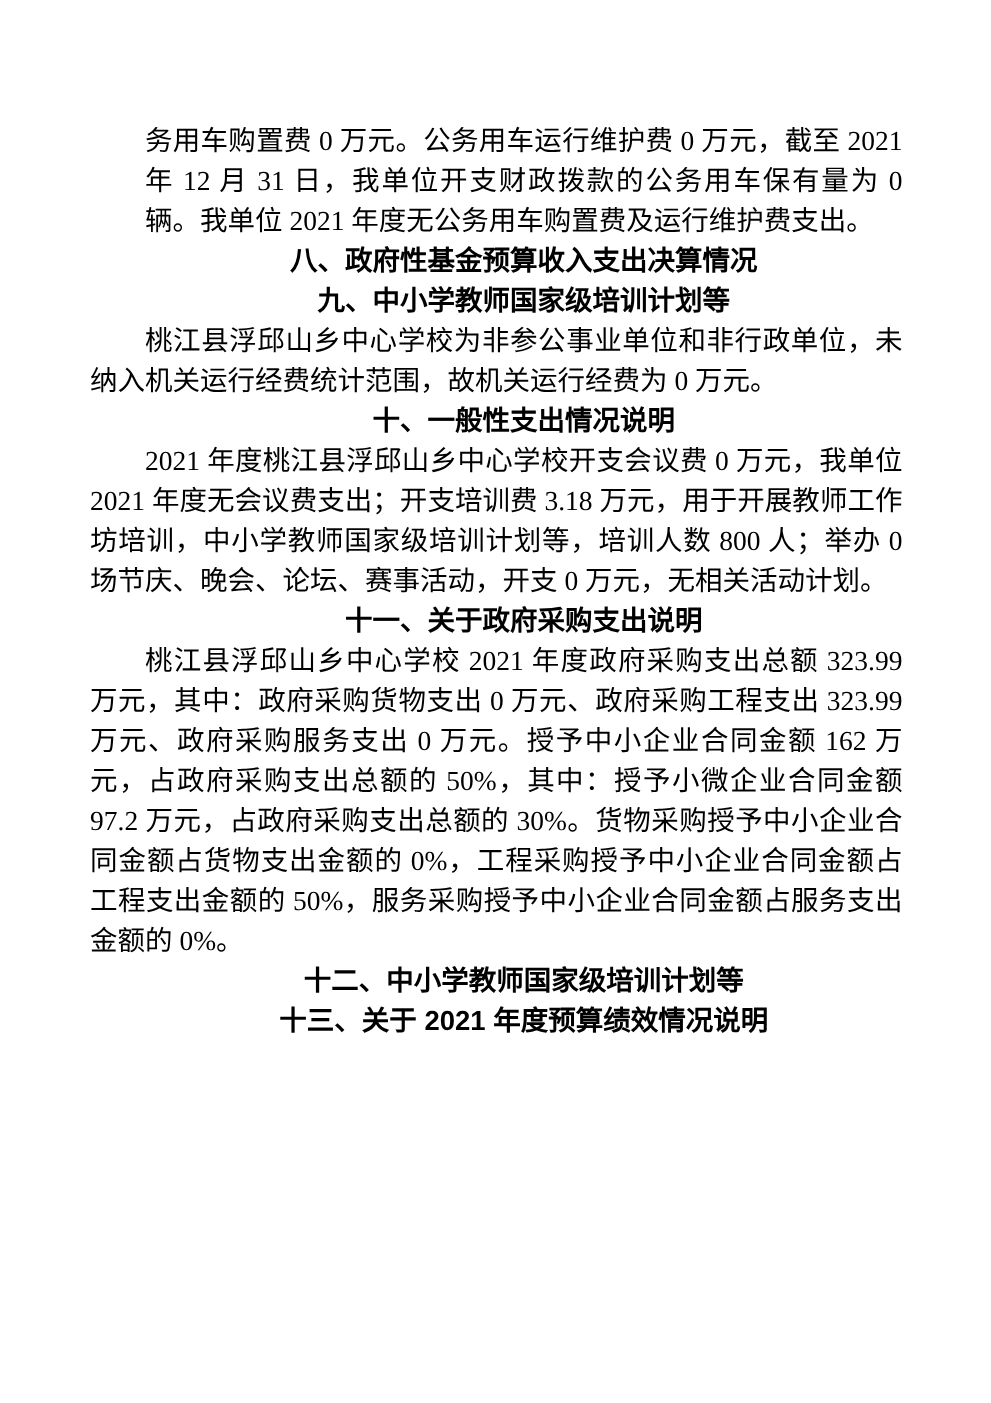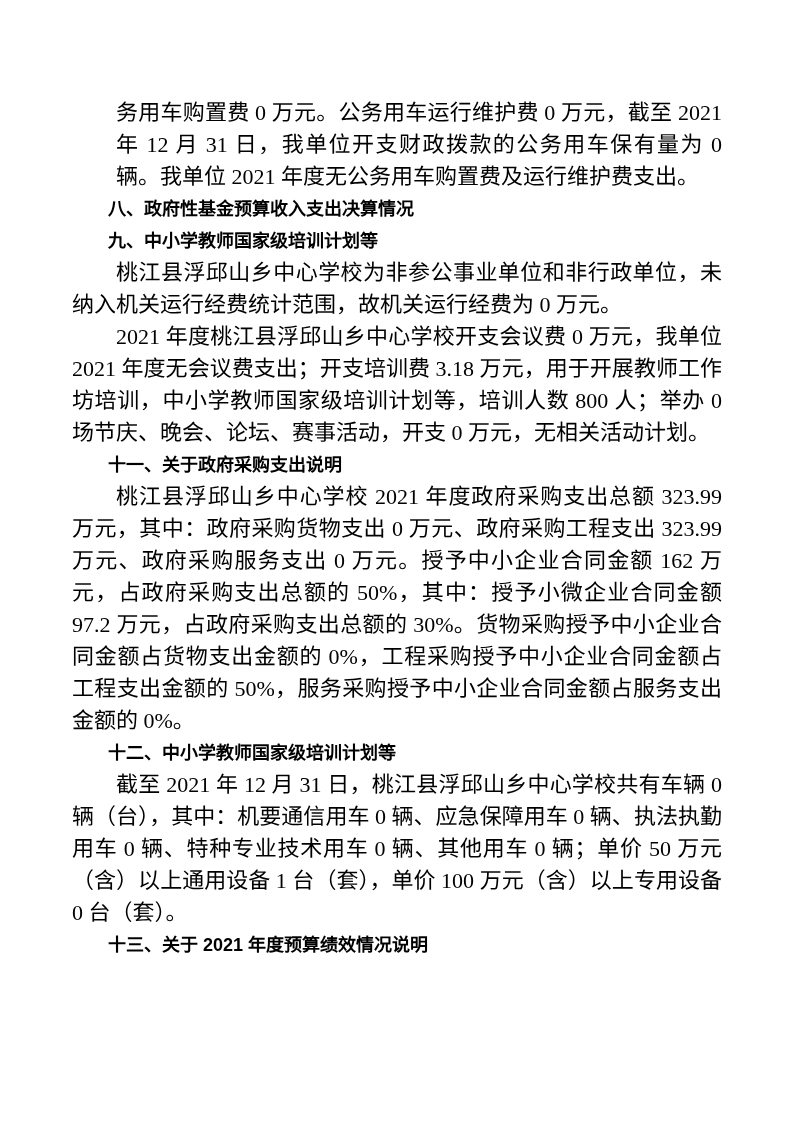--- a/index.html
+++ b/index.html
@@ -31,42 +31,42 @@
   .para {
     text-indent: 2em;
     font-weight: 400;
   }
   .para.continuation {
     text-indent: 0;
     margin-left: 44px;
   }
   .heading {
     font-family: "Liberation Sans", "DejaVu Sans", sans-serif;
-    font-size: 18px;
+    font-size: 22px;
     line-height: 32px;
     font-weight: 700;
     text-indent: 2em;
-    text-align: left;
+    text-align: center;
   }
 </style>
 </head>
 <body>
 
 <div class="page">
 
   <p class="para continuation">务用车购置费 0 万元。公务用车运行维护费 0 万元，截至 2021 年 12 月 31 日，我单位开支财政拨款的公务用车保有量为 0 辆。我单位 2021 年度无公务用车购置费及运行维护费支出。</p>
 
   <h2 class="heading">八、政府性基金预算收入支出决算情况</h2>
 
   <h2 class="heading">九、中小学教师国家级培训计划等</h2>
   <p class="para">桃江县浮邱山乡中心学校为非参公事业单位和非行政单位，未纳入机关运行经费统计范围，故机关运行经费为 0 万元。</p>
 
+  <h2 class="heading">十、一般性支出情况说明</h2>
   <p class="para">2021 年度桃江县浮邱山乡中心学校开支会议费 0 万元，我单位 2021 年度无会议费支出；开支培训费 3.18 万元，用于开展教师工作坊培训，中小学教师国家级培训计划等，培训人数 800 人；举办 0 场节庆、晚会、论坛、赛事活动，开支 0 万元，无相关活动计划。</p>
 
   <h2 class="heading">十一、关于政府采购支出说明</h2>
   <p class="para">桃江县浮邱山乡中心学校 2021 年度政府采购支出总额 323.99 万元，其中：政府采购货物支出 0 万元、政府采购工程支出 323.99 万元、政府采购服务支出 0 万元。授予中小企业合同金额 162 万元，占政府采购支出总额的 50%，其中：授予小微企业合同金额 97.2 万元，占政府采购支出总额的 30%。货物采购授予中小企业合同金额占货物支出金额的 0%，工程采购授予中小企业合同金额占工程支出金额的 50%，服务采购授予中小企业合同金额占服务支出金额的 0%。</p>
 
   <h2 class="heading">十二、中小学教师国家级培训计划等</h2>
-  <p class="para">截至 2021 年 12 月 31 日，桃江县浮邱山乡中心学校共有车辆 0 辆（台），其中：机要通信用车 0 辆、应急保障用车 0 辆、执法执勤用车 0 辆、特种专业技术用车 0 辆、其他用车 0 辆；单价 50 万元（含）以上通用设备 1 台（套），单价 100 万元（含）以上专用设备 0 台（套）。</p>
 
   <h2 class="heading">十三、关于 2021 年度预算绩效情况说明</h2>
 
 </div>
 
 </body></html>

